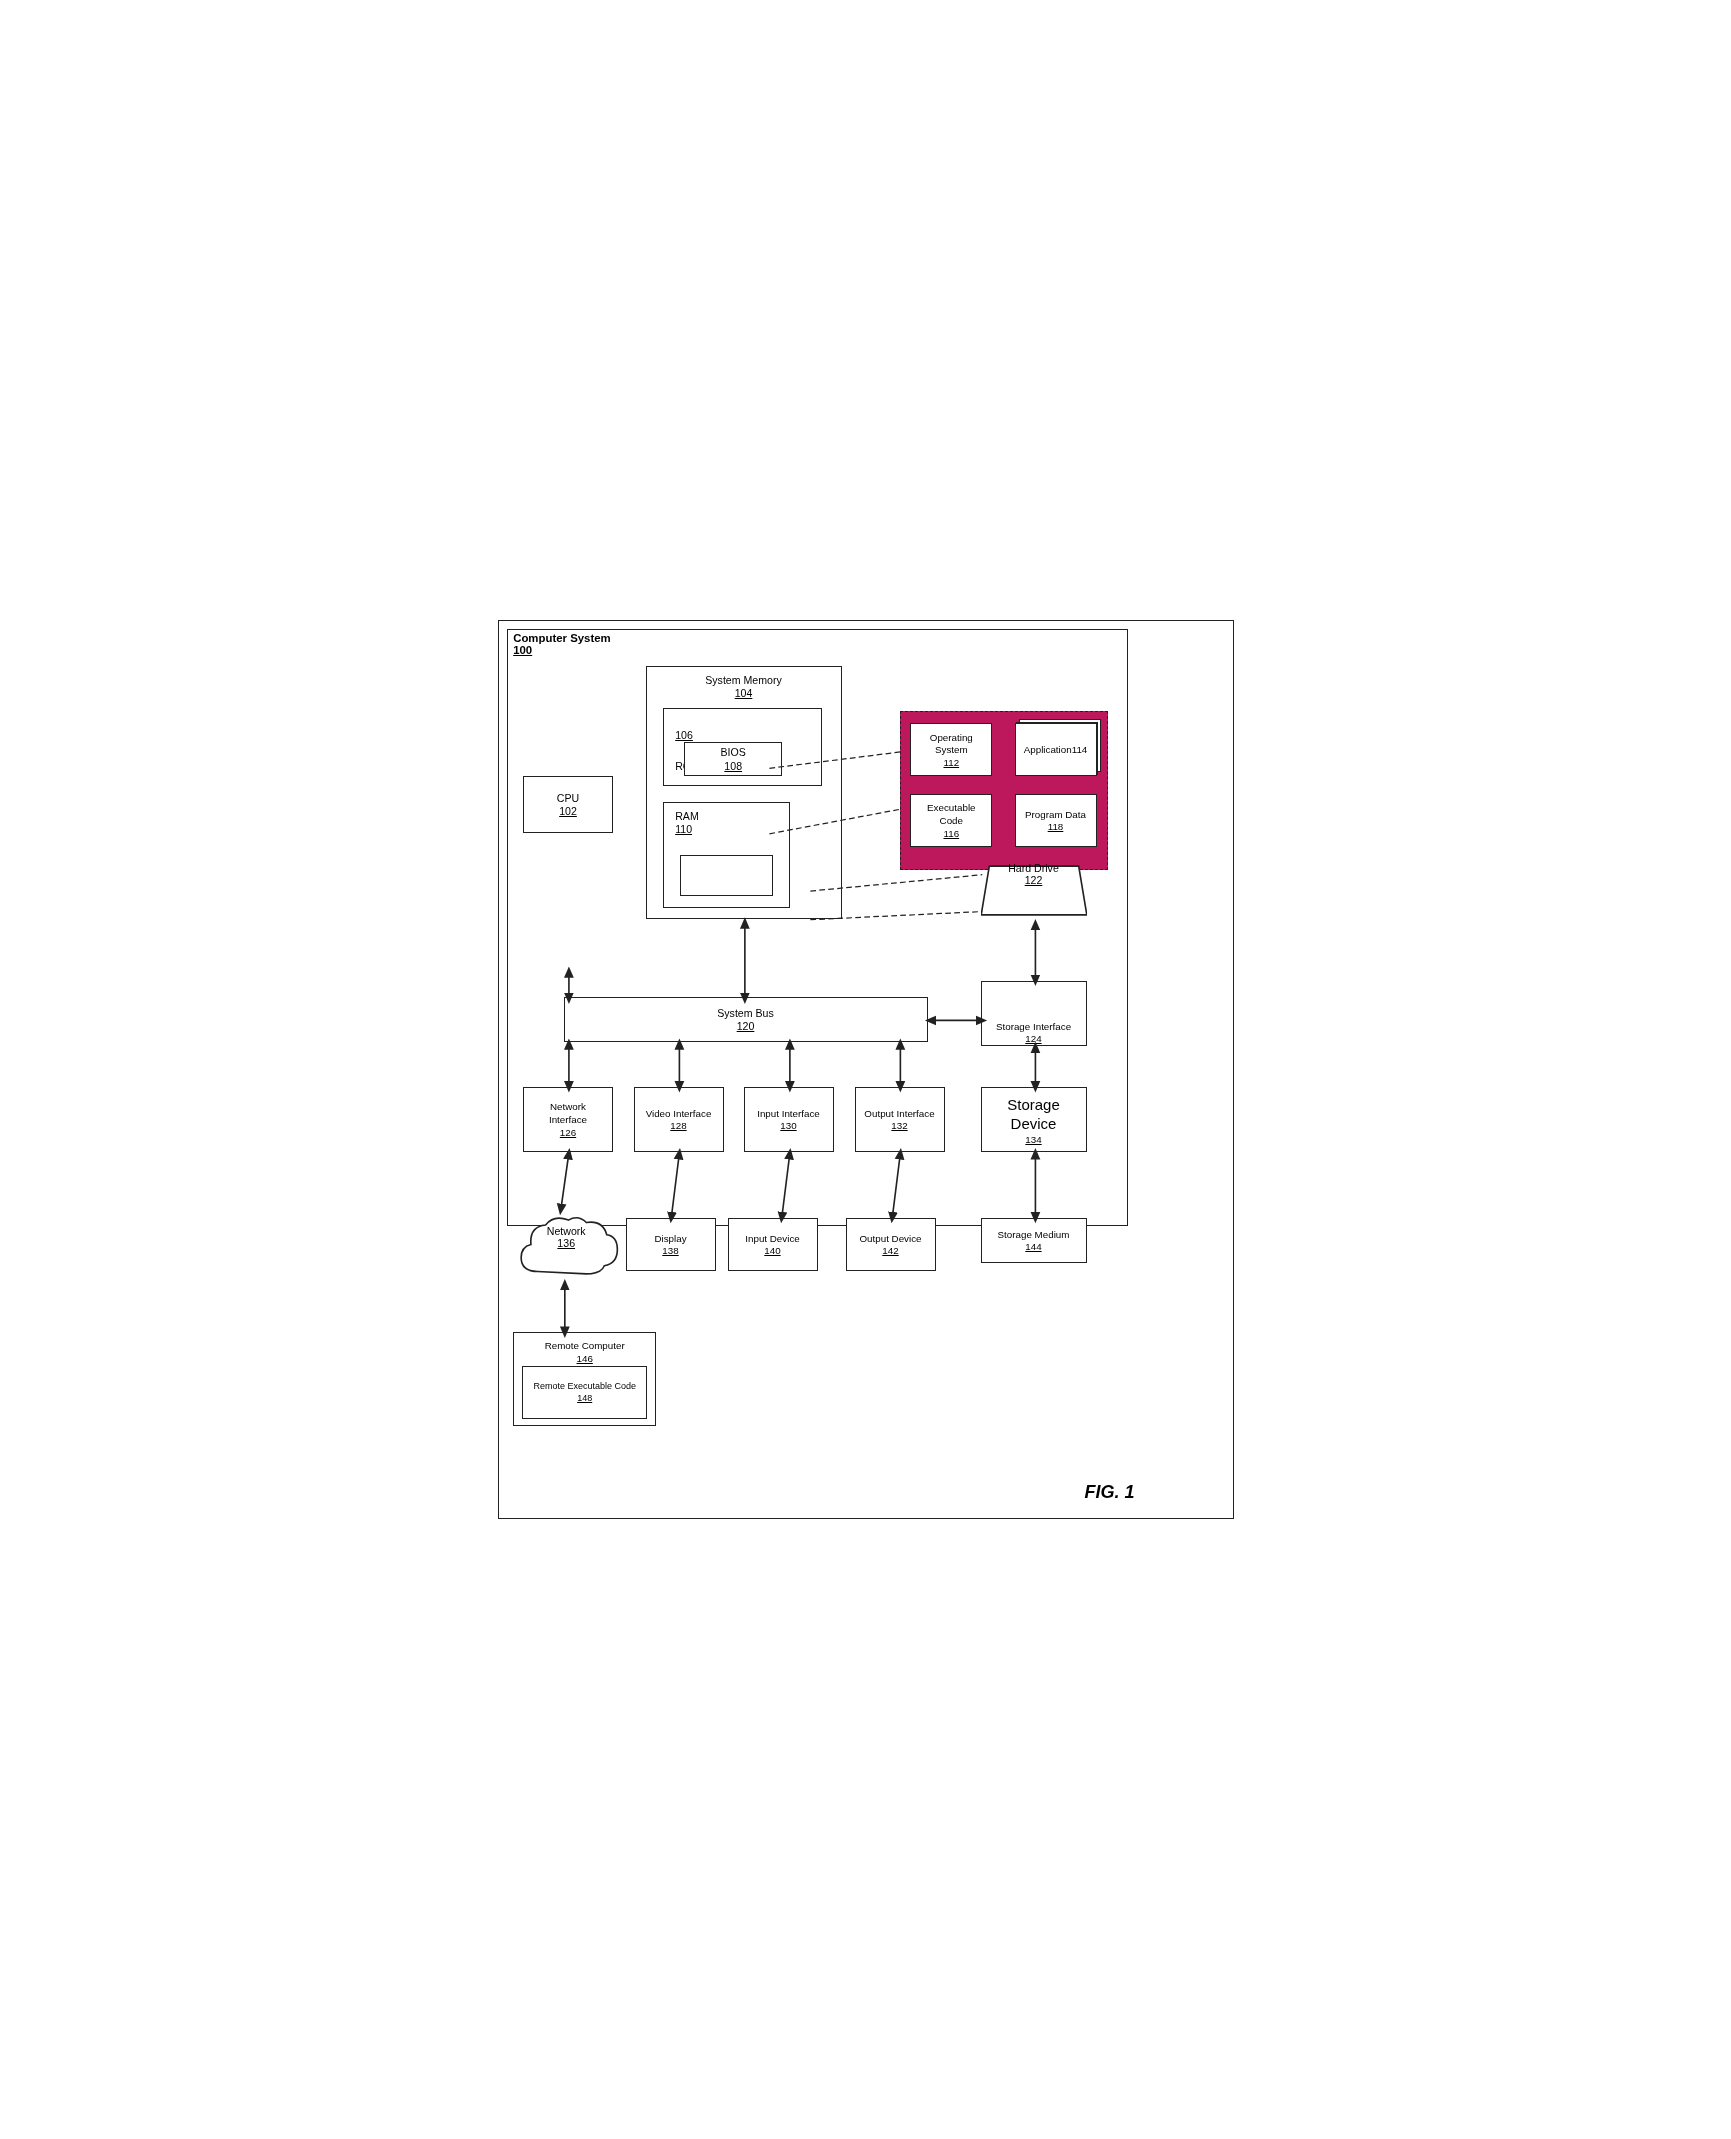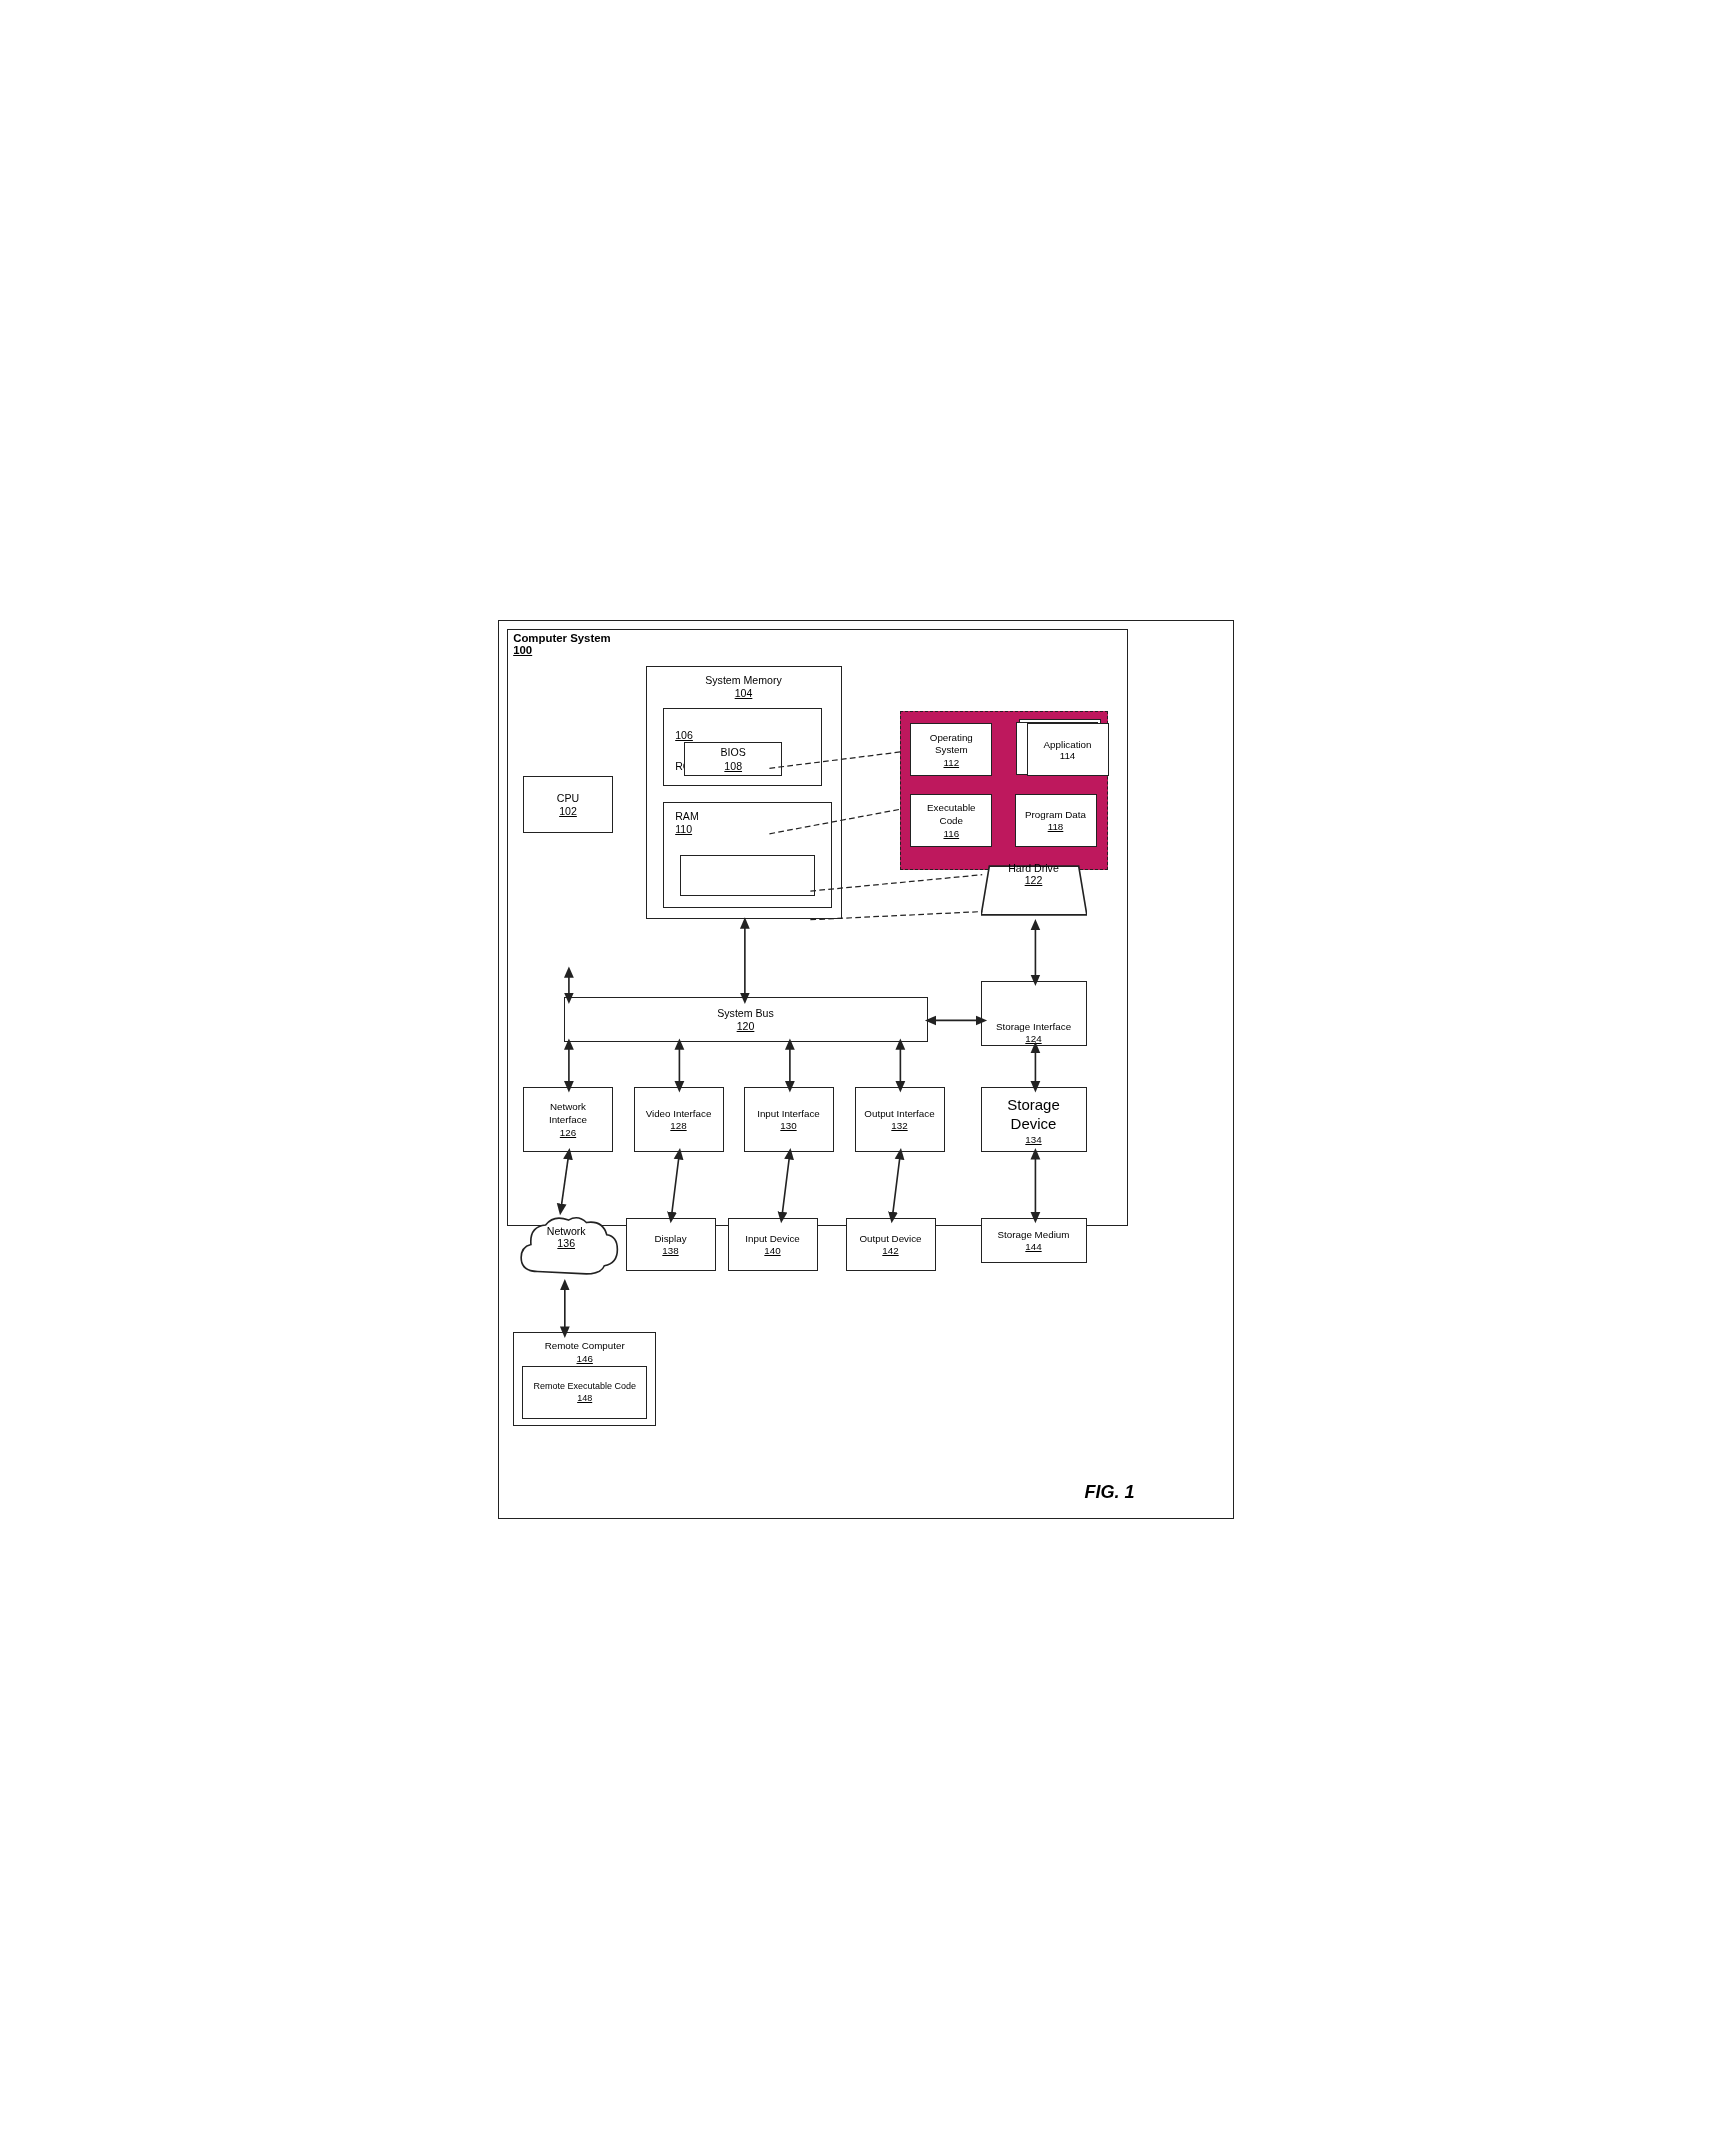--- a/index.html
+++ b/index.html
@@ -77,39 +77,39 @@
     <div class="box" style="position:absolute;top:41px;left:16.3px;width:159px;height:78px;">
       <span class="label" style="position:absolute;top:6.5px;left:11.4px;margin-top:44px;">ROM</span>
       <span class="num" style="position:absolute;top:19.6px;left:11.4px;">106</span>
 
       <div class="box" style="position:absolute;top:33px;left:20.4px;width:98px;height:34px;">
         <span class="label">BIOS</span>
         <span class="num">108</span>
       </div>
     </div>
 
-    <div class="box" style="position:absolute;top:135px;left:16.3px;width:169px;height:106px;">
+    <div class="box" style="position:absolute;top:135px;left:16.3px;width:127px;height:106px;">
       <span class="label" style="position:absolute;top:6.5px;left:11.4px;">RAM</span>
       <span class="num" style="position:absolute;top:19.6px;left:11.4px;">110</span>
 
       <div style="position:absolute;bottom:11.4px;left:16.3px;right:16.3px;height:41px;border:1.6px solid #222;"></div>
     </div>
   </div>
 
   <div class="dashed-box" style="left:401px; top:90px; width:208px; height:159px;">
 
     <div class="box" style="position:absolute;top:11.4px;left:9.8px;width:82px;height:53px;">
       <span class="label" style="font-size:9.8px;">Operating System</span>
       <span class="num" style="font-size:9.8px;">112</span>
     </div>
 
     <div style="position:absolute;top:11.4px;left:114px;width:82px;height:53px;">
       <div style="position:absolute;border:1.6px solid #222;background:#fff;width:100%;height:100%;top:-4.1px;left:4.1px;"></div>
       <div style="position:absolute;border:1.6px solid #222;background:#fff;width:100%;height:100%;top:-1.6px;left:1.6px;"></div>
-      <div style="position:absolute;border:1.6px solid #222;background:#fff;width:100%;height:100%;top:0;left:12px;display:flex;flex-direction:column;align-items:center;justify-content:center;">
+      <div style="position:absolute;border:1.6px solid #222;background:#fff;width:100%;height:100%;top:0;left:0;display:flex;flex-direction:row;align-items:center;justify-content:center;">
         <span class="label" style="font-size:9.8px;">Application</span>
         <span class="num" style="font-size:9.8px;">114</span>
       </div>
     </div>
 
     <div class="box" style="position:absolute;top:82px;left:9.8px;width:82px;height:53px;">
       <span class="label" style="font-size:9.8px;">Executable Code</span>
       <span class="num" style="font-size:9.8px;">116</span>
     </div>
 

